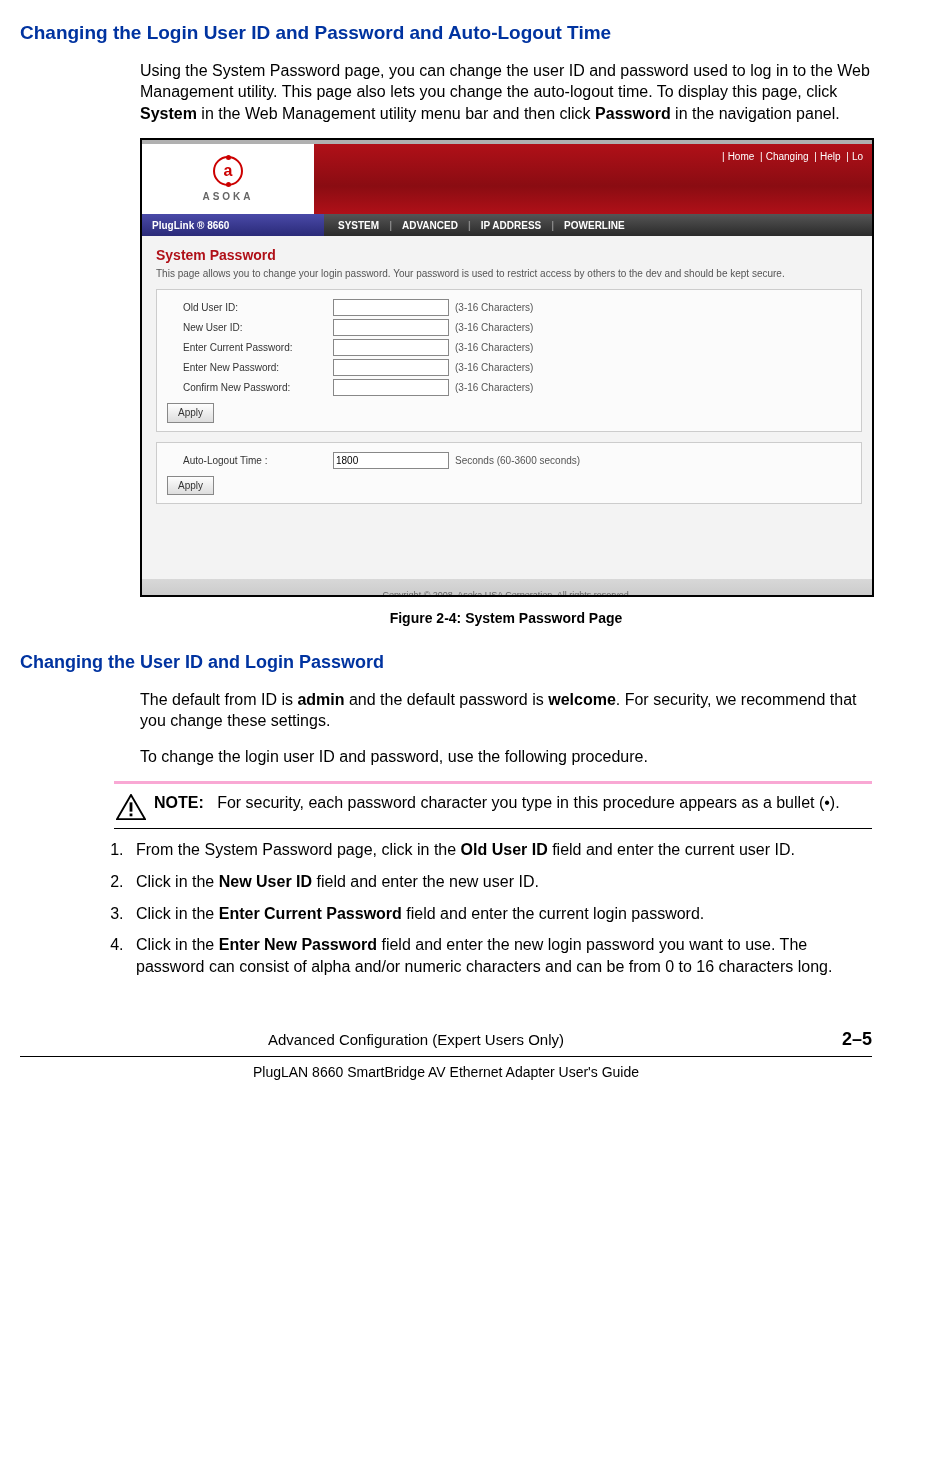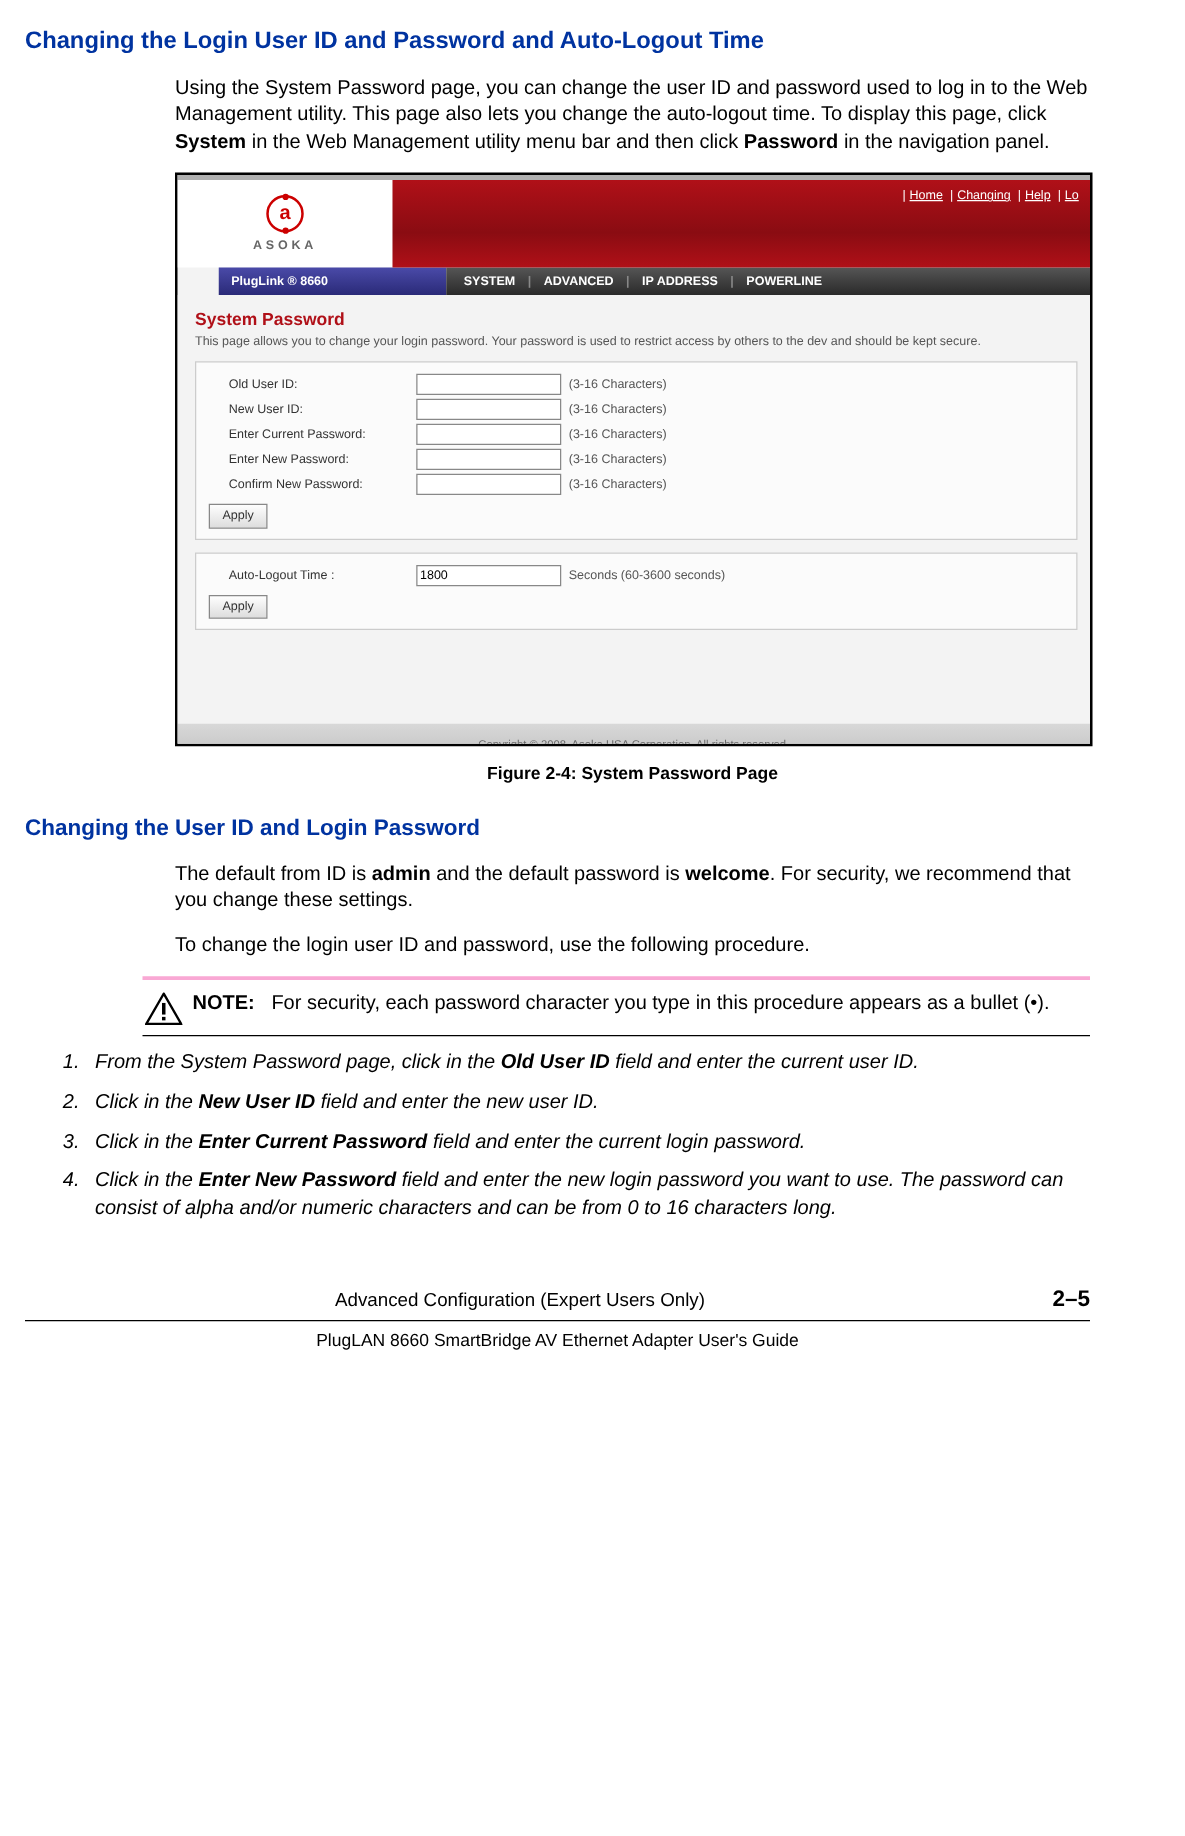--- a/index.html
+++ b/index.html
@@ -87,34 +87,33 @@
   .asoka-text { color:#666; font-size:10px; letter-spacing:3px; margin-top:4px; font-weight:bold;}
   .shot-banner {
     flex:1;
     background: linear-gradient(to bottom,#b01018 0%,#8a0c12 60%,#b01018 100%);
     position:relative;
   }
   .banner-links {
     position:absolute; top:6px; right:6px;
     color:#fff; font-size:10px;
   }
-  .banner-links span { margin:0 3px;text-decoration:underline; }
+  .banner-links span { margin:0 3px; }
   .shot-menubar {
     height: 22px;
     display:flex;
   }
   .shot-menubar-left {
     width:172px;
     background: linear-gradient(to bottom,#4a4aa8,#2a2a78);
     color:#fff;
     display:flex;align-items:center;
     padding-left:10px;
     font-size:10px;
     font-weight:bold;
-    margin-left:33px;
   }
   .shot-menubar-right {
     flex:1;
     background: linear-gradient(to bottom,#555,#2a2a2a);
     display:flex;align-items:center;
     color:#fff;
     font-size:10px;
     font-weight:bold;
     padding-left:14px;
   }
@@ -204,23 +203,22 @@
   .note-icon {
     width:34px; flex-shrink:0;
     display:flex;align-items:flex-start;justify-content:center;
     padding-top:2px;
   }
   .note-icon svg { width:30px;height:26px;}
   .note-text { flex:1; padding-left:6px;}
   .note-text .note-label { font-weight:bold; }
 
   ol.steps {
-    margin: 8px 0 0 48px;
+    margin: 8px 0 0 108px;
     padding:0;
-    font-style:italic;
   }
   ol.steps li {
     margin: 0 0 10px 0;
     padding-left: 8px;
   }
 
   .page-footer {
     margin-top: 50px;
     border: none;
   }

